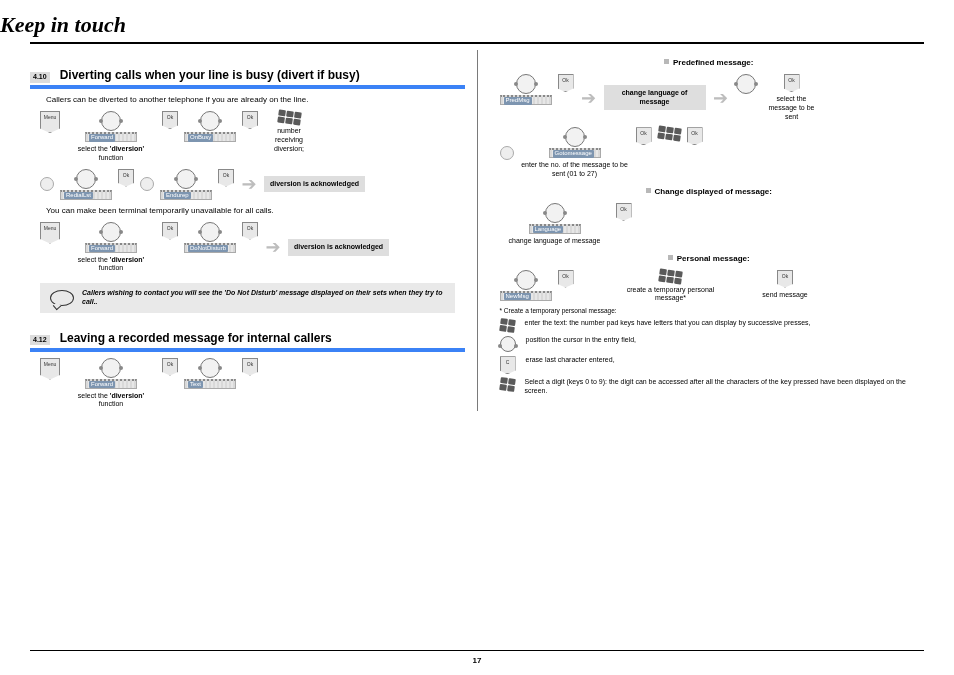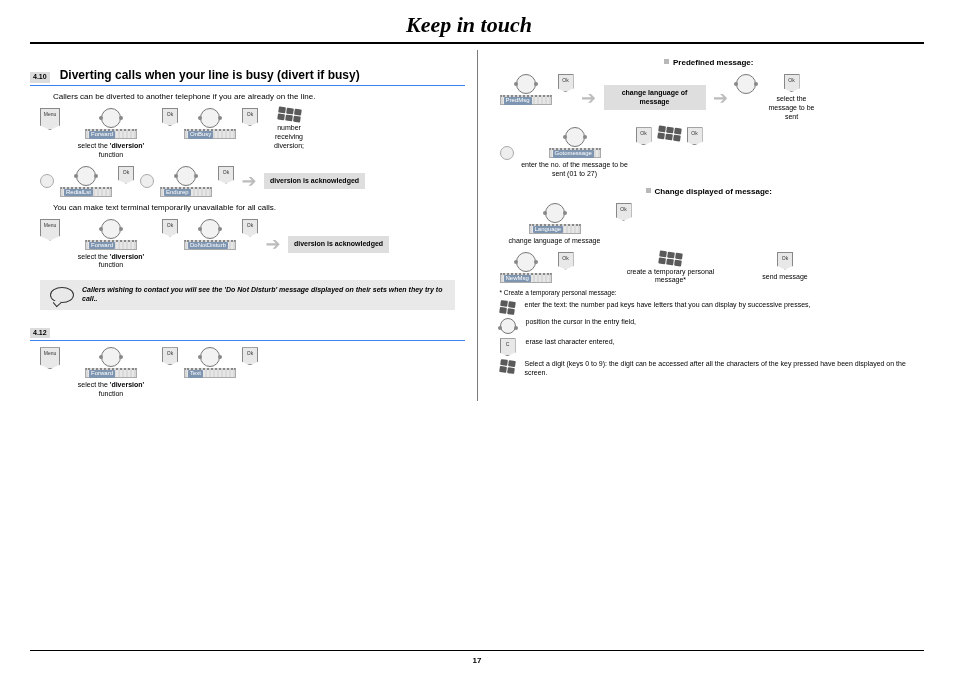--- a/index.html
+++ b/index.html
@@ -11,21 +11,20 @@
     height: 675px;
     overflow: hidden;
     position: relative;
     color: #000;
   }
   .page-title {
     font-family: "Times New Roman", serif;
     font-style: italic;
     font-weight: bold;
     font-size: 22px;
-    text-align: center;
     margin: 12px 16px 4px 0;
   }
   .top-rule {
     border-top: 2px solid #000;
     margin: 0 30px 6px 30px;
   }
   .columns {
     display: flex;
     padding: 0 30px;
   }
@@ -38,36 +37,36 @@
   .col.right { padding-left: 10px; }
   .vdiv {
     width: 1px;
     background: #7a7a7a;
     margin: 0 2px;
     align-self: stretch;
   }
   .section-head {
     display: flex;
     align-items: baseline;
-    border-bottom: 1px solid #3b82f6;
+    border-bottom: 4px solid #3b82f6;
     margin-top: 18px;
     padding-bottom: 2px;
     gap: 10px;
   }
   .sec-num-box {
     background: #dcdcdc;
     font-size: 7px;
     font-weight: bold;
     padding: 1px 3px;
   }
   .sec-title {
     font-size: 12px;
     font-weight: bold;
   }
-  .body-text { margin: 6px 0 6px 23px; }
+  .body-text { margin: 6px 0 6px 16px; }
   .caption { font-size: 7px; text-align: center; margin-top: 3px; }
   .caption .b { font-weight: bold; }
   .sub-head {
     font-size: 8px;
     font-weight: bold;
     margin: 8px 0 4px 4px;
     text-align: center;
   }
   .sub-head::before {
     content: "";
@@ -323,21 +322,21 @@
       </div>
       <div class="unit">
           <div class="icon-shield small">
             <div class="lbl">Ok</div>
           </div>
         </div>
       <div class="arrow-r">➔</div>
       <div class="ack-box">diversion is acknowledged</div>
     </div>
 
-    <div class="body-text">You can make text terminal temporarily unavailable for all calls.</div>
+    <div class="body-text">You can make been terminal temporarily unavailable for all calls.</div>
 
     <div class="flow-row">
       <div class="unit">
           <div class="icon-shield">
             <div class="lbl">Menu</div>
           </div>
         </div>
       <div class="unit">
         <div class="nav-widget">
           <div class="nav-disc"></div>
@@ -369,20 +368,21 @@
       <div class="ack-box">diversion is acknowledged</div>
     </div>
 
     <div class="note-box">
       <div class="speech"></div>
       <div>Callers wishing to contact you will see the 'Do Not Disturb' message displayed on their sets when they try to call..</div>
     </div>
 
     <div class="section-head">
       <span class="sec-num-box">4.12</span>
+      <span class="sec-title">Leaving a recorded message for internal callers</span>
     </div>
 
     <div class="flow-row">
       <div class="unit">
           <div class="icon-shield">
             <div class="lbl">Menu</div>
           </div>
         </div>
       <div class="unit">
         <div class="nav-widget">
@@ -493,20 +493,21 @@
         </div>
         <div class="caption" style="width:110px;">change language of message</div>
       </div>
       <div class="unit">
           <div class="icon-shield small">
             <div class="lbl">Ok</div>
           </div>
         </div>
     </div>
 
+    <div class="sub-head">Personal message:</div>
     <div class="flow-row">
       <div class="unit">
         <div class="nav-widget">
           <div class="nav-disc"></div>
           <div class="nav-label-bar">
               <span class="t">NewMsg</span>
             </div>
         </div>
       </div>
       <div class="unit">

